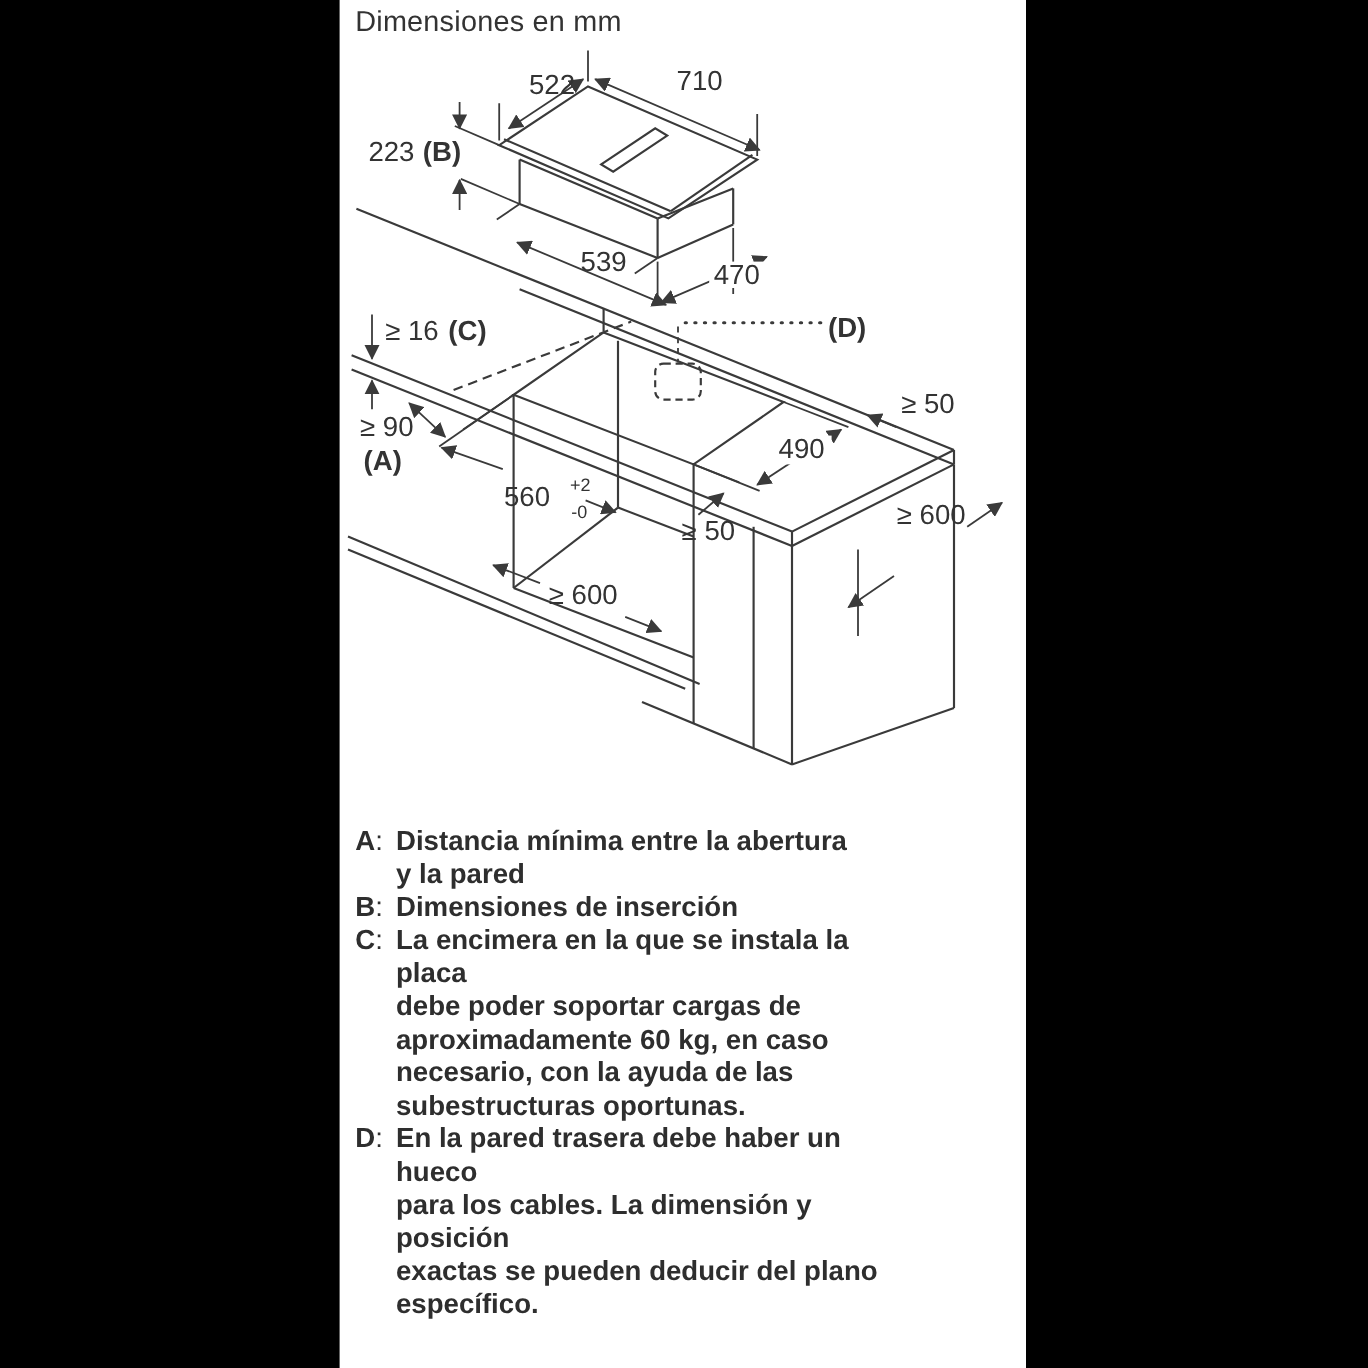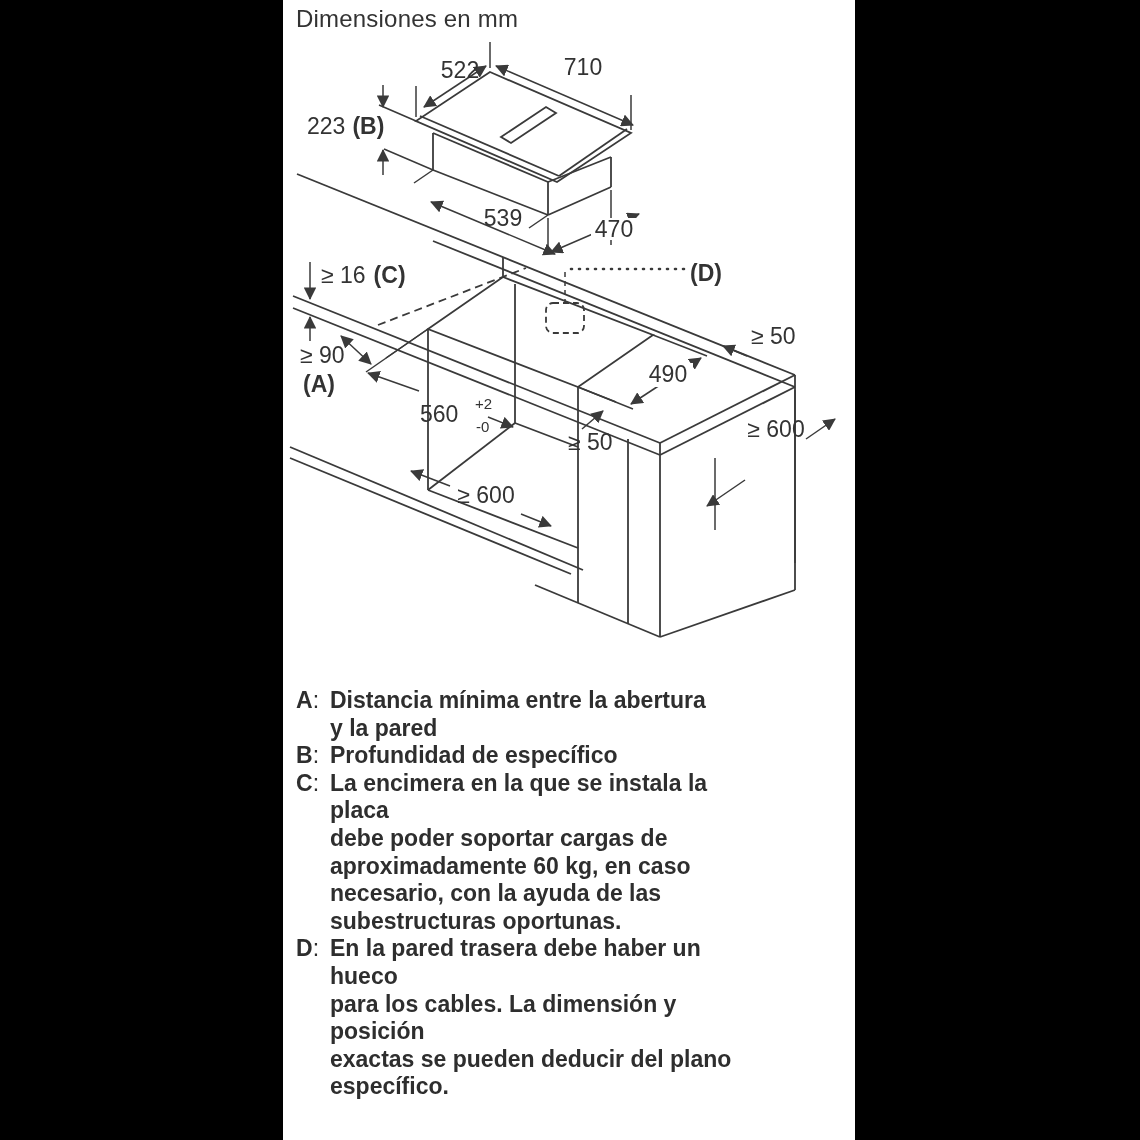--- a/index.html
+++ b/index.html
@@ -173,21 +173,21 @@
     <text x="285" y="450">≥ 50</text>
   </svg>
 
   <div class="legend">
       <div class="lrow">
         <span class="lkey"><b>A</b>:</span>
         <div class="ltext">Distancia mínima entre la abertura<br>y la pared</div>
       </div>
       <div class="lrow">
         <span class="lkey"><b>B</b>:</span>
-        <div class="ltext">Profundidad de específico</div>
+        <div class="ltext">Dimensiones de inserción</div>
       </div>
       <div class="lrow">
         <span class="lkey"><b>C</b>:</span>
         <div class="ltext">La encimera en la que se instala la placa<br>debe poder soportar cargas de<br>aproximadamente 60 kg, en caso<br>necesario, con la ayuda de las<br>subestructuras oportunas.</div>
       </div>
       <div class="lrow">
         <span class="lkey"><b>D</b>:</span>
         <div class="ltext">En la pared trasera debe haber un hueco<br>para los cables. La dimensión y posición<br>exactas se pueden deducir del plano<br>específico.</div>
       </div>
     </div>

